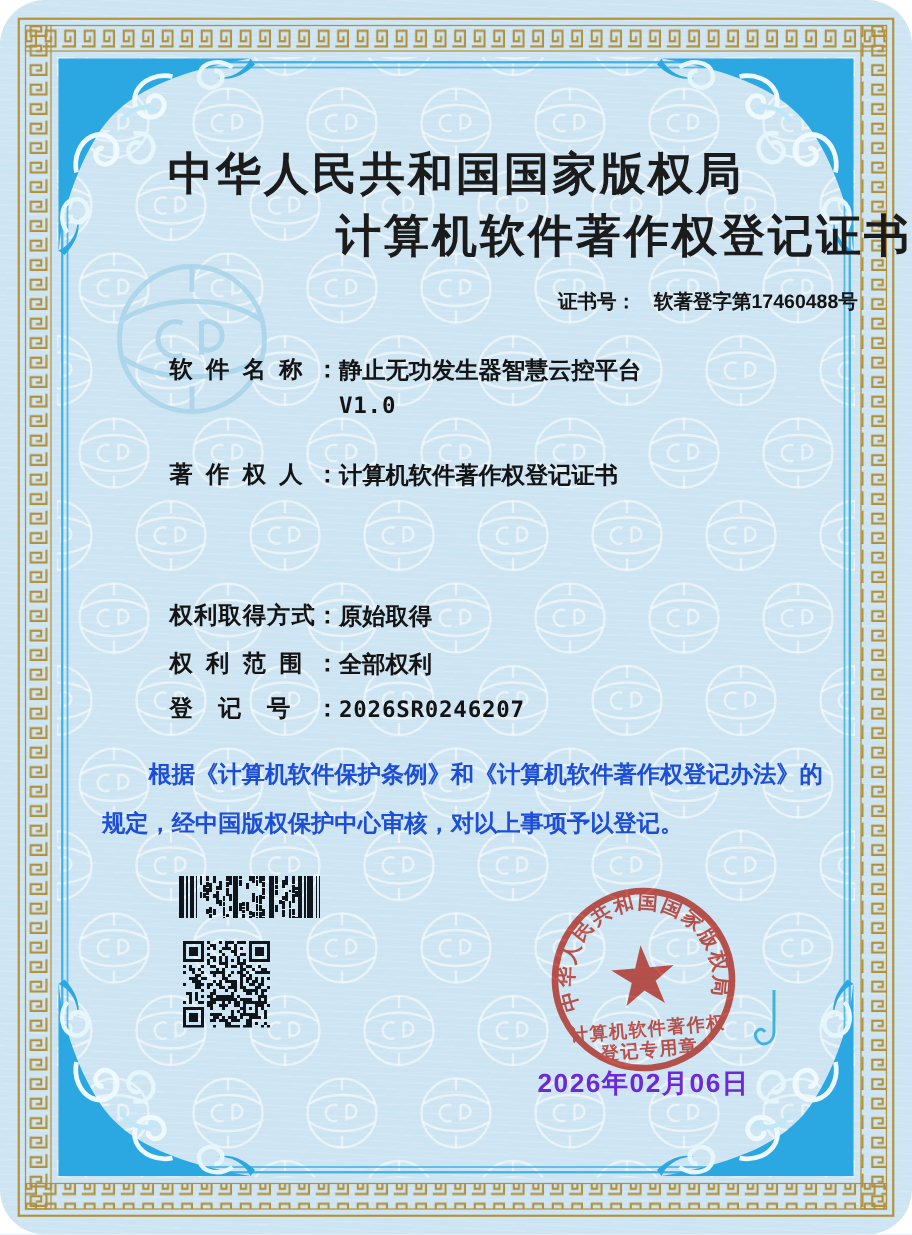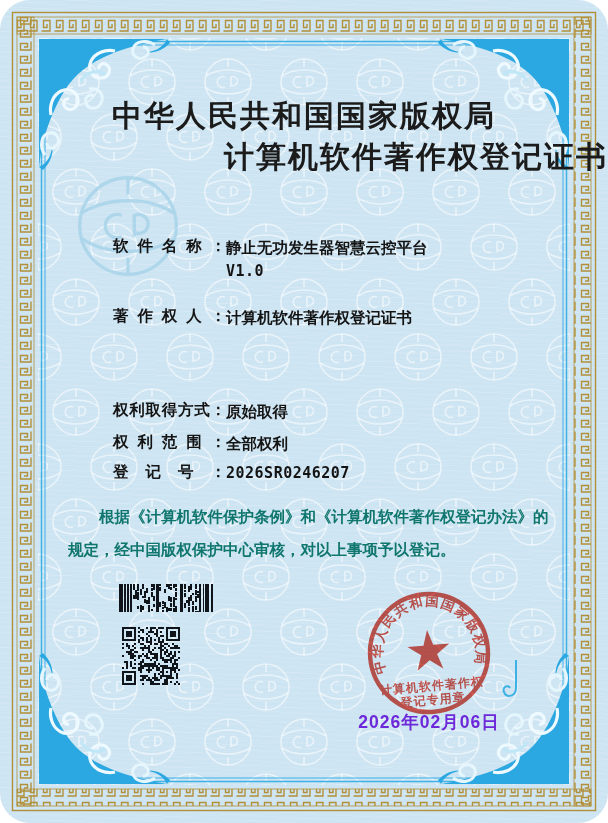--- a/index.html
+++ b/index.html
@@ -32,21 +32,21 @@
   .row{position:absolute;left:69px;font-size:15.5px;font-weight:bold;white-space:nowrap;}
   .row .lbl{
     display:inline-block;width:113px;vertical-align:top;
     text-align:justify;text-align-last:justify;margin-left:44px;-moz-text-align-last:justify;
   }
   .row .val{display:inline-block;vertical-align:top;line-height:23px;white-space:normal;}
   .r1{top:236px}.r2{top:306px}.r3{top:400px}.r4{top:432px}.r5{top:462px}
   .mono{font-family:"DejaVu Sans Mono",monospace;font-weight:700;font-size:15px;letter-spacing:.5px;}
   .statement{
     position:absolute;top:500px;left:68px;width:484px;
-    font-size:15.5px;font-weight:bold;line-height:33px;color:#0f766e;
+    font-size:15.5px;font-weight:bold;line-height:33px;color:#1d4ed8;
   }
   .statement .sline1{text-indent:31px;}
   #barcode{position:absolute;left:119px;top:584px;width:95px;height:28px;}
   #qr{position:absolute;left:122px;top:627px;width:58px;height:58px;}
   #seal{position:absolute;left:362px;top:586px;width:134px;height:134px;opacity:.92;mix-blend-mode:multiply;}
   #seal text, #seal textPath{
     fill:var(--red);font-weight:bold;
     font-family:"Liberation Sans","DejaVu Sans",sans-serif;
   }
   .sealring{font-size:13.5px;letter-spacing:1.5px;}
@@ -121,20 +121,23 @@
       <use href="#corner" transform="translate(37,37)"></use>
       <use href="#corner" transform="translate(571,37) scale(-1,1)"></use>
       <use href="#corner" transform="translate(37,786) scale(1,-1)"></use>
       <use href="#corner" transform="translate(571,786) scale(-1,-1)"></use>
     </g>
   </svg>
 
   <div class="title t1">中华人民共和国国家版权局</div>
   <div class="title t2">计算机软件著作权登记证书</div>
 
+  <div class="certno">
+    <span>证书号：</span><span class="cv">软著登字第17460488号</span>
+  </div>
 
   <div class="row r1">
     <span class="lbl">软件名称：</span><span class="val"><span>静止无功发生器智慧云控平台</span><br><span class="mono">V1.0</span></span>
   </div>
   <div class="row r2">
     <span class="lbl">著作权人：</span><span class="val">计算机软件著作权登记证书</span>
   </div>
   <div class="row r3">
     <span class="lbl">权利取得方式：</span><span class="val">原始取得</span>
   </div>

